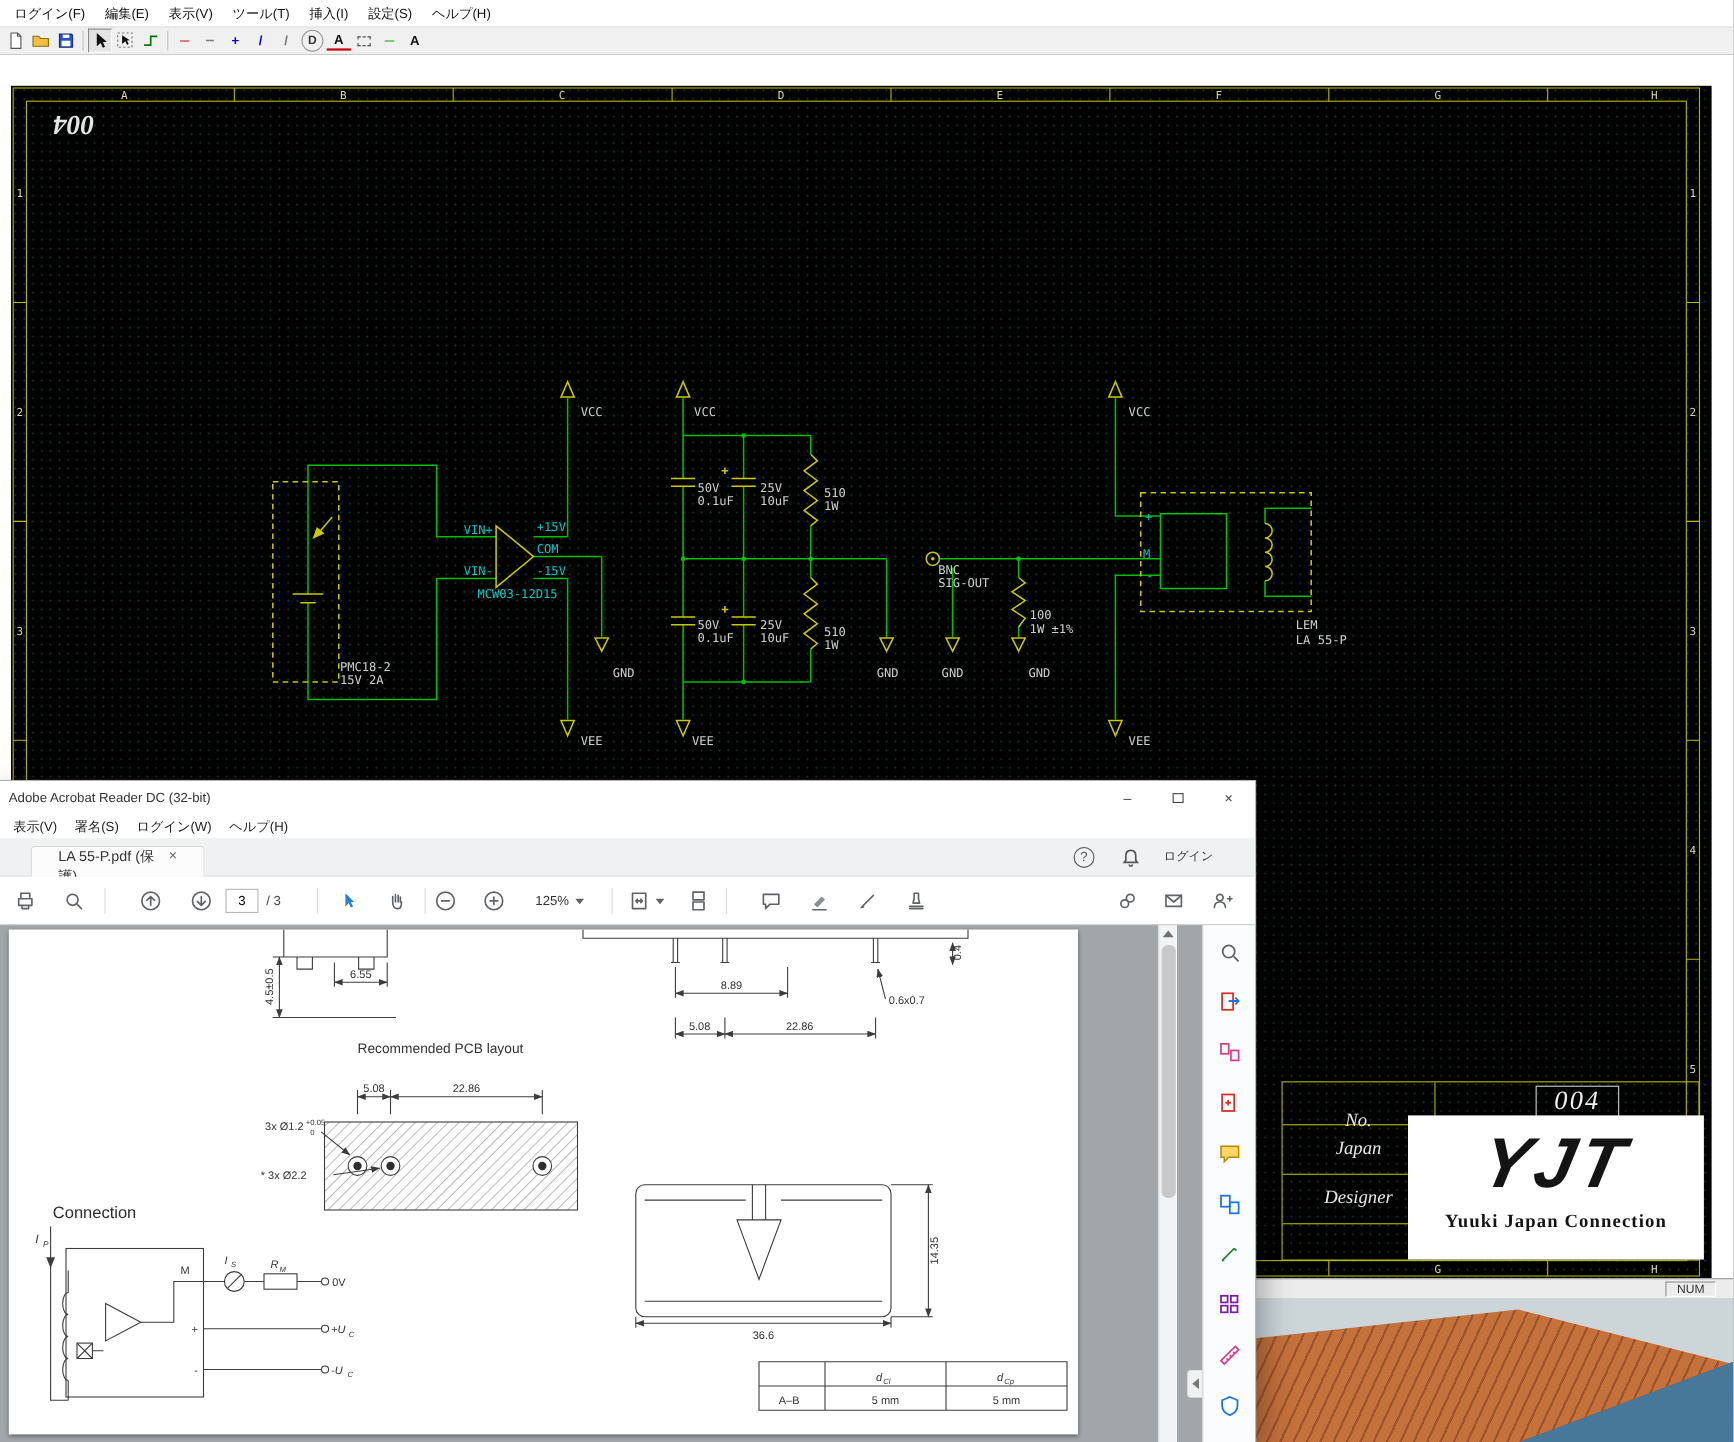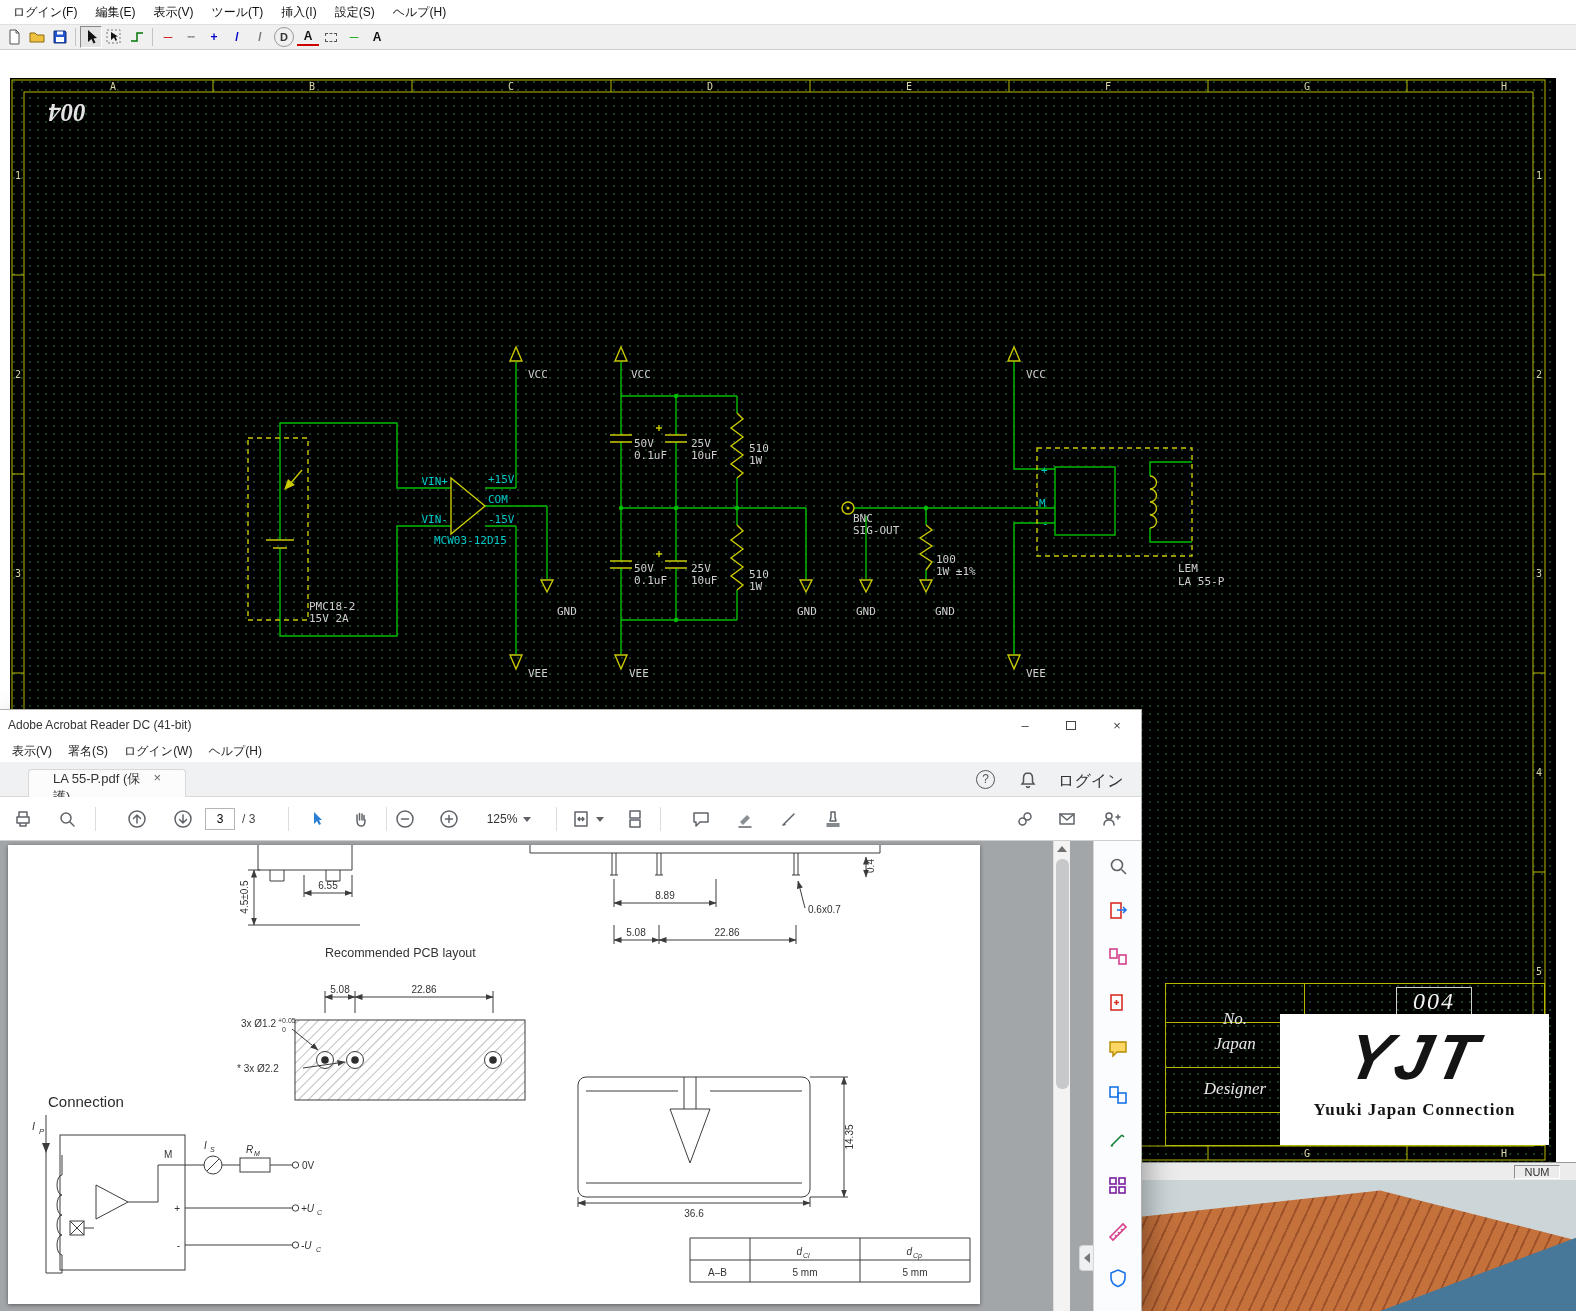--- a/index.html
+++ b/index.html
@@ -39,21 +39,21 @@
 
 .acro{left:0;top:710px;width:1141px;height:601px;background:#fff;box-shadow:0 0 0 1px #b0b0b0,6px 10px 28px rgba(0,0,0,.35)}
 .acro-title{height:30px;display:flex;align-items:center;padding-left:8px;font-size:12px;color:#333}
 .winbtn{position:absolute;top:0;width:46px;height:30px;display:flex;align-items:center;justify-content:center;font-size:13px;color:#444}
 .maxglyph{width:10px;height:9px;border:1px solid #444}
 .acro-menu{height:22px;display:flex;align-items:center;padding-left:4px;font-size:12px;color:#222}
 .acro-menu span{padding:2px 8px}
 .acro-tabs{height:35px;background:#f0f1f2;border-bottom:1px solid #d9d9d9;position:relative}
 .tab{position:absolute;left:28px;top:7px;width:158px;height:28px;background:#fcfcfc;border:1px solid #d8d8d8;border-bottom:none;border-radius:4px 4px 0 0;display:flex;align-items:flex-start;justify-content:space-between;padding:0 24px;font-size:13px;color:#333}
 .helpc{position:absolute;left:976px;top:8px;width:19px;height:19px;border:1.5px solid #555;border-radius:50%;text-align:center;font-size:12px;line-height:17px;color:#555}
-.login{position:absolute;left:1058px;top:9px;font-size:16px;color:#333}
+.login{position:absolute;left:1058px;top:9px;font-size:11px;color:#333}
 .acro-toolbar{height:44px;border-bottom:1px solid #cfcfcf;position:relative;background:#fff}
 .ti{position:absolute;top:7px;width:30px;height:30px;display:flex;align-items:center;justify-content:center}
 .ti svg{stroke:#5f6368;fill:none;stroke-width:1.5;stroke-linecap:round;stroke-linejoin:round}
 .tsep{position:absolute;top:10px;width:1px;height:24px;background:#ddd}
 .pagebox{position:absolute;left:205px;top:11px;width:30px;height:22px;border:1px solid #b5b5b5;text-align:center;font-size:12px}
 .ptotal{position:absolute;left:242px;top:15px;font-size:12px;color:#444}
 .zoombox{position:absolute;left:478px;top:11px;width:62px;height:22px;display:flex;align-items:center;justify-content:center;gap:6px;font-size:12px;color:#333}
 .caret{width:0;height:0;border-left:4px solid transparent;border-right:4px solid transparent;border-top:5px solid #5f6368}
 .acro-doc{position:relative;height:548px;background:#a3a6a9;overflow:hidden}
 .page{position:absolute;left:8px;top:4px;width:972px;height:459px;background:#fff;box-shadow:0 1px 4px rgba(0,0,0,.45)}
@@ -284,21 +284,21 @@
       </div>
     </div>
 
     <div class="abs bsch-status">
       <div class="numcell">NUM</div>
     </div>
   </div>
 
   <div class="abs acro">
     <div class="acro-title">
-      <span>Adobe Acrobat Reader DC (41-bit)</span>
+      <span>Adobe Acrobat Reader DC (32-bit)</span>
       <div class="winbtn" style="left:1002px">–</div>
       <div class="winbtn" style="left:1048px">
           <div class="maxglyph"></div>
         </div>
       <div class="winbtn" style="left:1094px">×</div>
     </div>
     <div class="acro-menu">
       <span>表示(V)</span>
       <span>署名(S)</span>
       <span>ログイン(W)</span>

